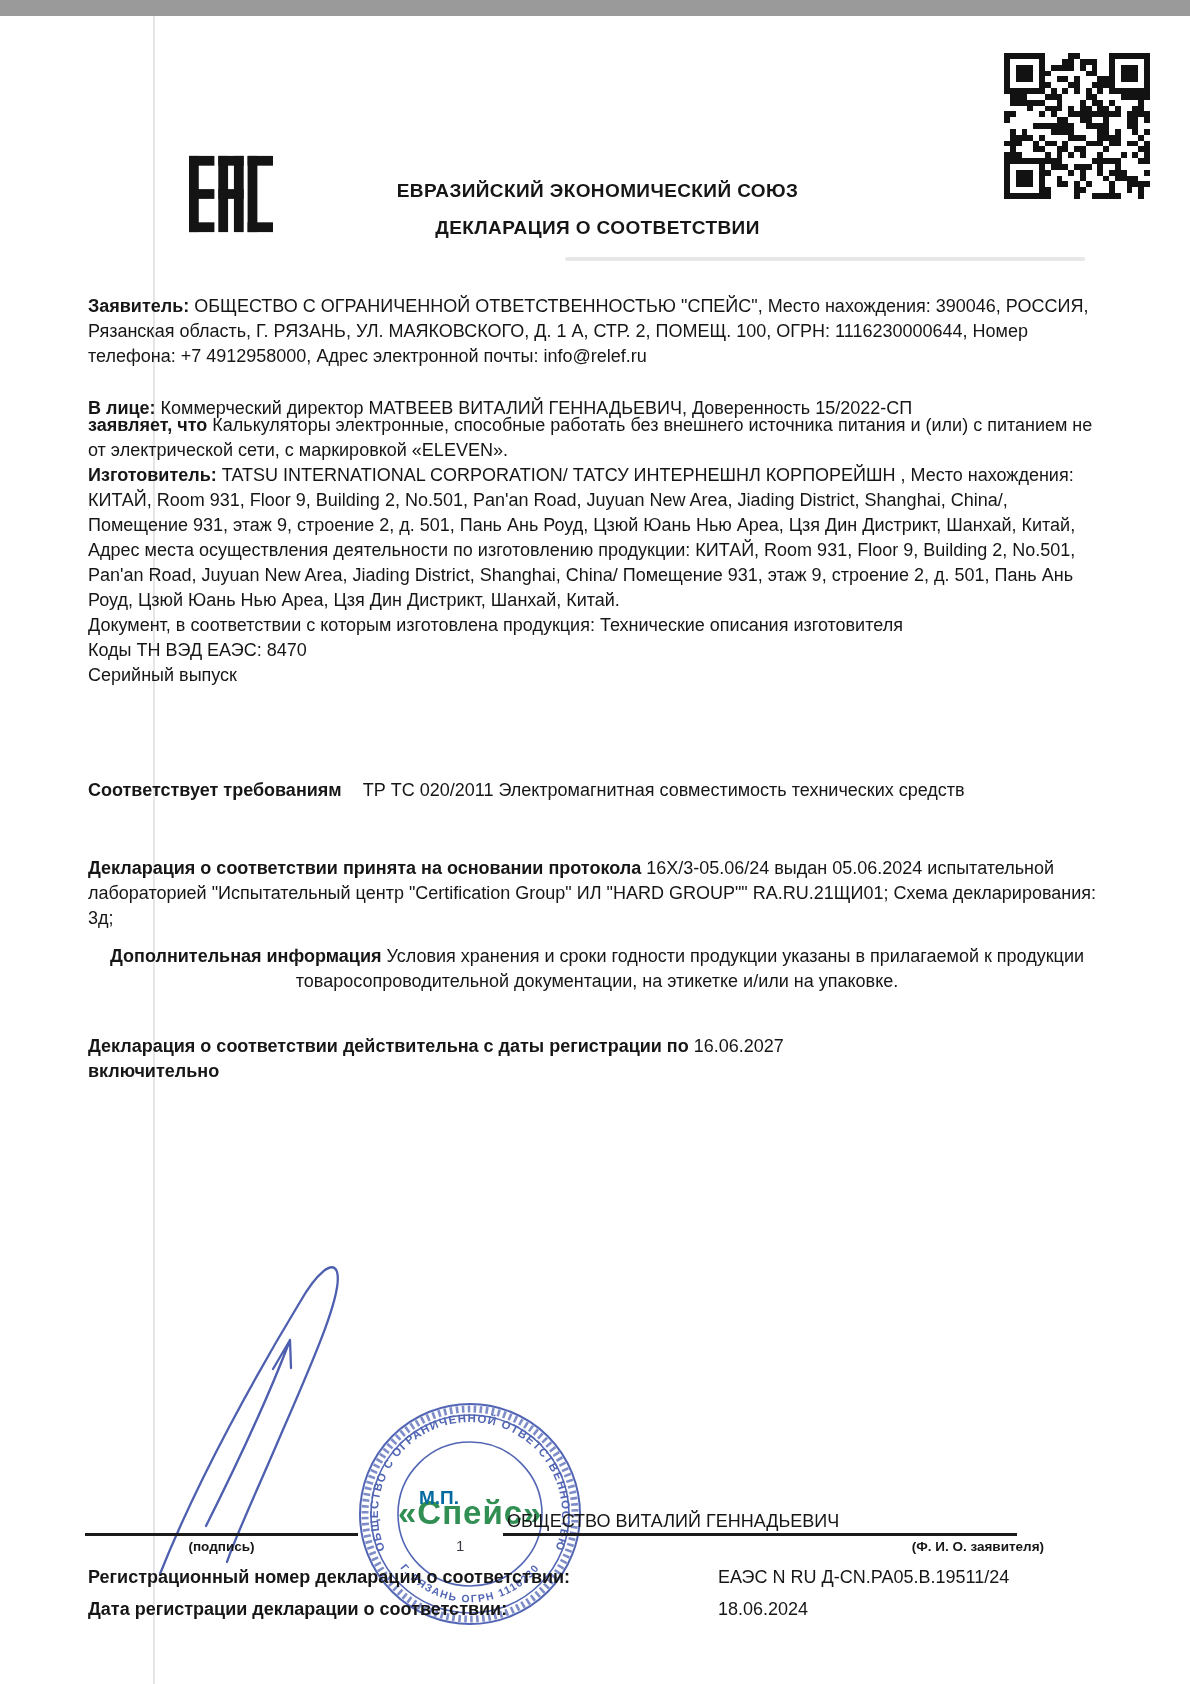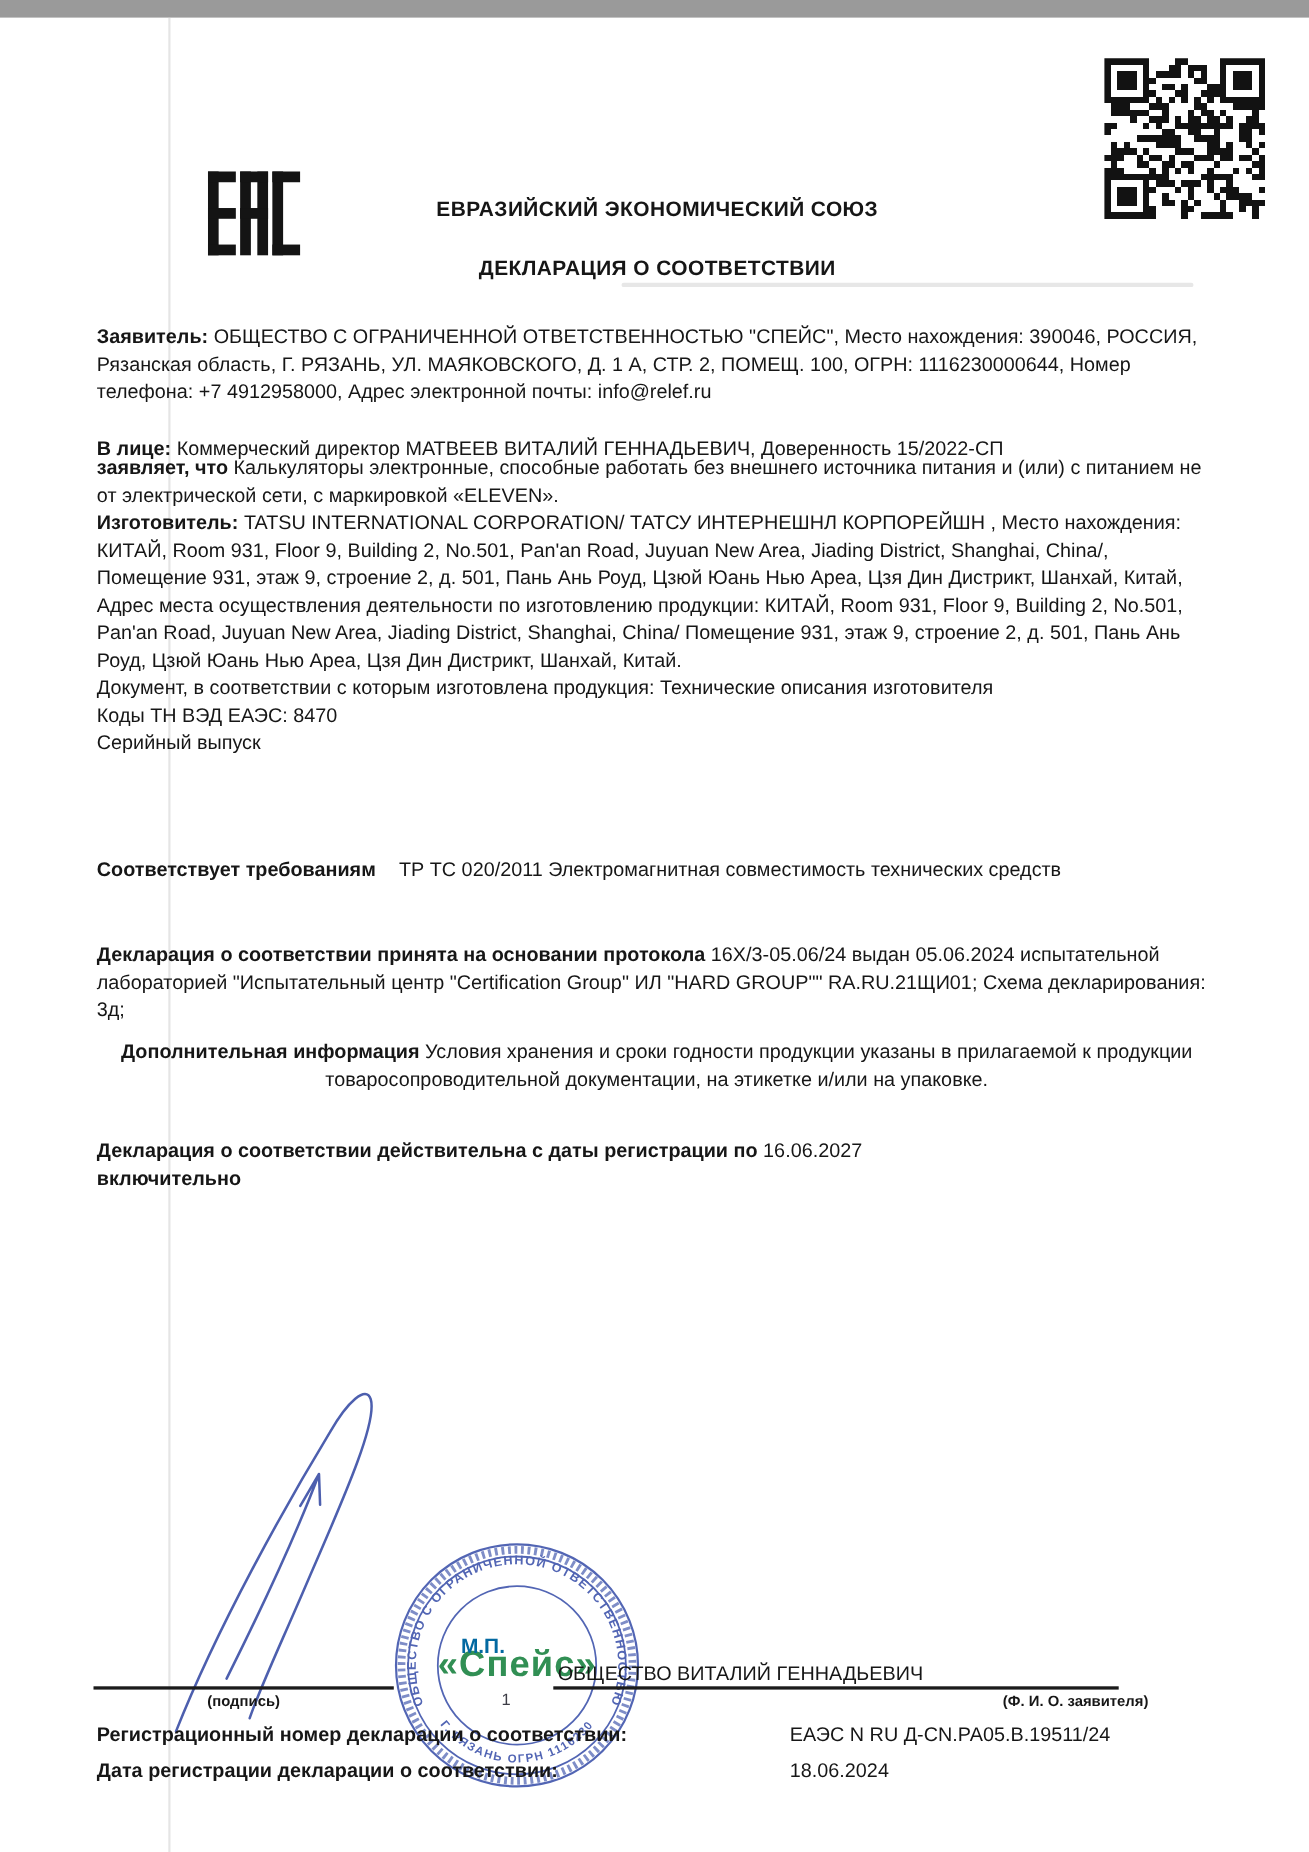--- a/index.html
+++ b/index.html
@@ -9,21 +9,21 @@
     font-family:"Liberation Sans","DejaVu Sans",sans-serif;color:#161616;
   }
   .scan-vline{position:absolute;left:153px;top:0;width:2px;height:1684px;background:#d7d7d7;opacity:.65;}
   .scan-smudge{position:absolute;left:565px;top:241px;width:520px;height:4px;background:#b9b9b9;opacity:.35;border-radius:2px;}
 
   .eac-logo{position:absolute;left:189px;top:139px;width:84px;height:78px;}
   .qr{position:absolute;left:1004px;top:37px;width:146px;height:146px;}
 
   .title1{position:absolute;left:90px;top:164px;width:1015px;text-align:center;
           font-size:19px;font-weight:700;letter-spacing:.4px;}
-  .title2{position:absolute;left:90px;top:218px;width:1015px;text-align:center;
+  .title2{position:absolute;left:90px;top:201px;width:1015px;text-align:center;
           font-size:19px;font-weight:700;letter-spacing:.4px;}
 
   .para{position:absolute;left:88px;width:1018px;font-size:18px;line-height:25px;}
   .p-applicant{top:260px;}
   .p-representative{top:362px;}
   .p-mainblock{top:397px;}
   .p-compliance{top:744px;}
   .p-basis{top:822px;}
   .p-additional{top:910px;text-align:center;}
   .p-validity{top:1000px;}

